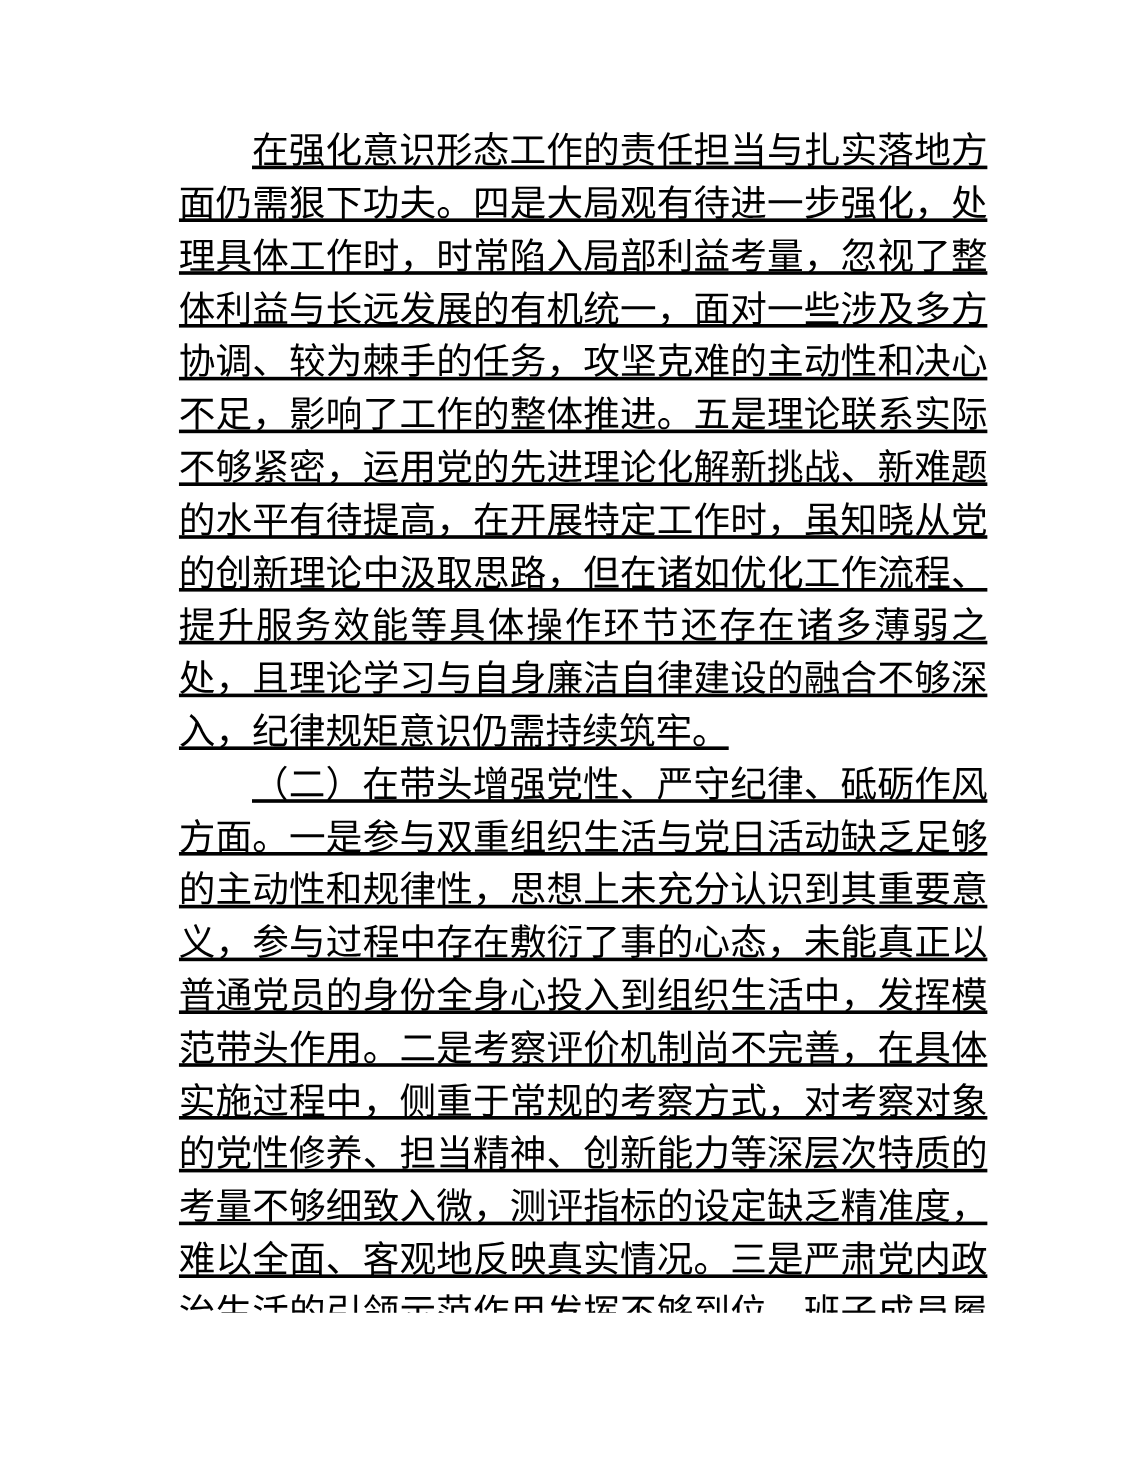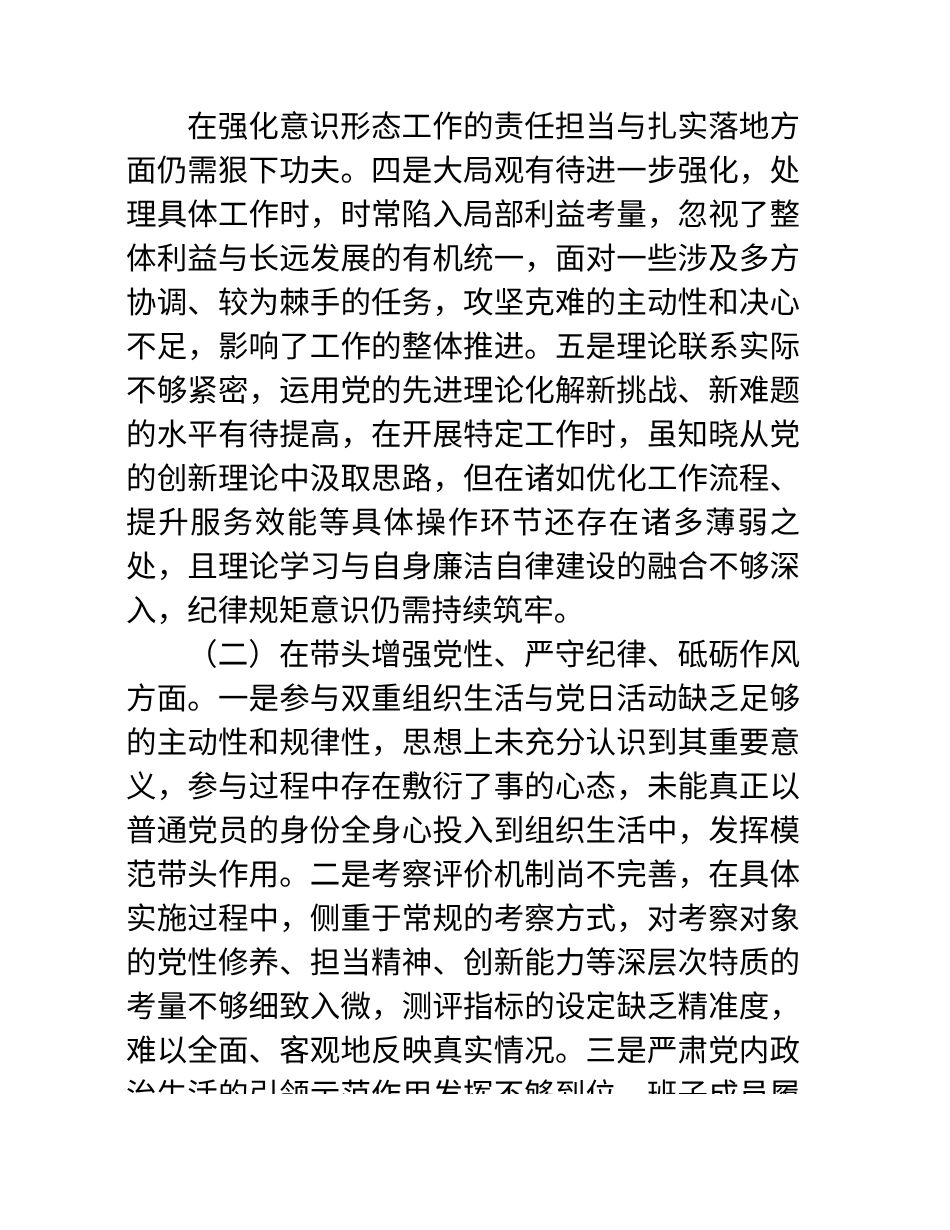--- a/index.html
+++ b/index.html
@@ -13,23 +13,24 @@
     position: relative;
     width: 950px;
     height: 1230px;
     background: #ffffff;
     overflow: hidden;
     box-sizing: border-box;
   }
 
   .text-column {
     position: absolute;
-    left: 126px;
+    left: 149px;
     top: 104px;
     width: 674px;
+    text-decoration: underline;
   }
 
   .doc-paragraph {
     margin: 0;
     padding: 0;
     font-family: "Liberation Sans", "DejaVu Sans", sans-serif;
     font-size: 30.5px;
     line-height: 44px;
     color: #000000;
     text-align: justify;

